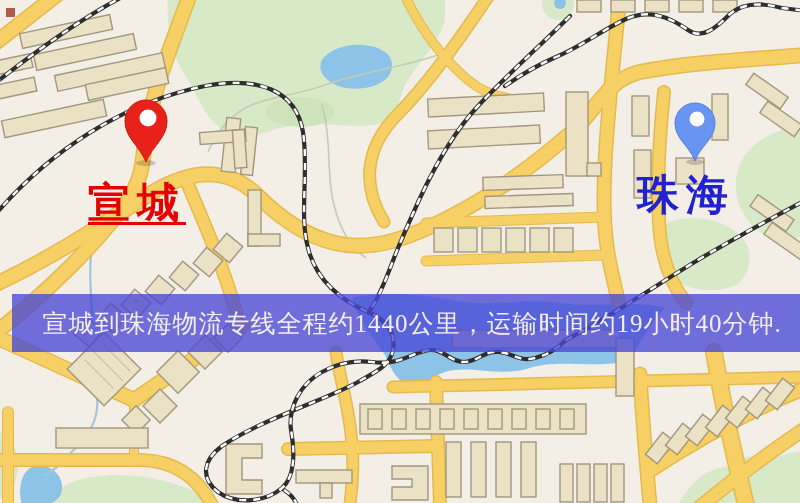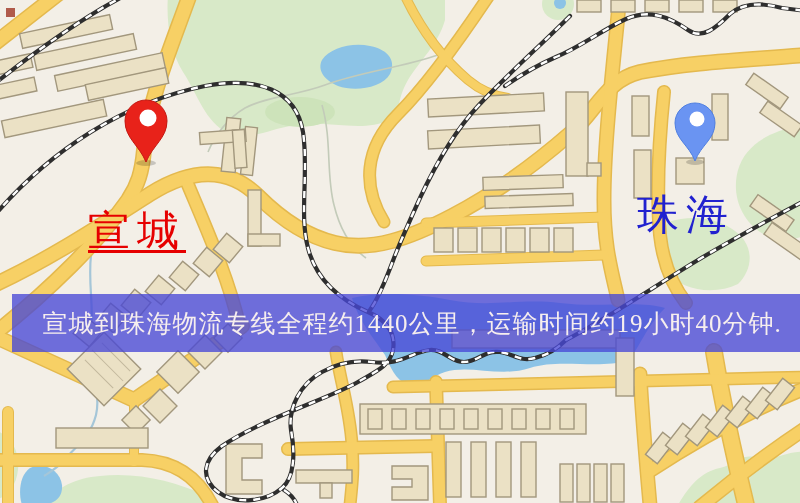--- a/index.html
+++ b/index.html
@@ -17,24 +17,24 @@
   .rb  {fill:none;stroke:var(--rail-dark);stroke-width:4.2;stroke-linecap:round;}
   .rw  {fill:none;stroke:var(--rail-light);stroke-width:2.4;stroke-dasharray:7 7;}
   .bd  {fill:var(--building-fill);stroke:var(--building-stroke);stroke-width:1.4;}
   .hatch{stroke:var(--building-stroke);stroke-width:1;opacity:.55;}
 
   .pin-red {fill:var(--pin-red);stroke:var(--pin-red-stroke);stroke-width:1;}
   .pin-blue{fill:var(--pin-blue);stroke:var(--pin-blue-stroke);stroke-width:1;}
   .pin-hole{fill:#ffffff;}
   .pin-shadow{fill:rgba(0,0,0,.18);}
 
-  .city-label{position:absolute;font-family:"Liberation Serif",serif;font-weight:normal;
-              font-size:42px;line-height:1;letter-spacing:7px;white-space:nowrap;margin-top:28px;}
+  .city-label{position:absolute;font-family:"Liberation Serif",serif;font-weight:bold;
+              font-size:42px;line-height:1;letter-spacing:7px;white-space:nowrap;}
   #origin-label{left:88px;top:182px;color:var(--label-red);text-decoration:underline;text-underline-offset:5px;text-decoration-thickness:3px;}
-  #destination-label{left:637px;top:166px;color:var(--label-blue);}
+  #destination-label{left:637px;top:174px;color:var(--label-blue);}
 
   #route-banner{position:absolute;left:12px;top:294px;width:100%;height:58px;
                 background:var(--banner-bg);display:flex;align-items:center;justify-content:center;}
   #route-banner .txt{color:var(--banner-text);font-family:"Liberation Serif",serif;
                      font-size:25px;letter-spacing:1px;white-space:nowrap;}
 </style>
 </head>
 <body>
 
 <div id="stage">

